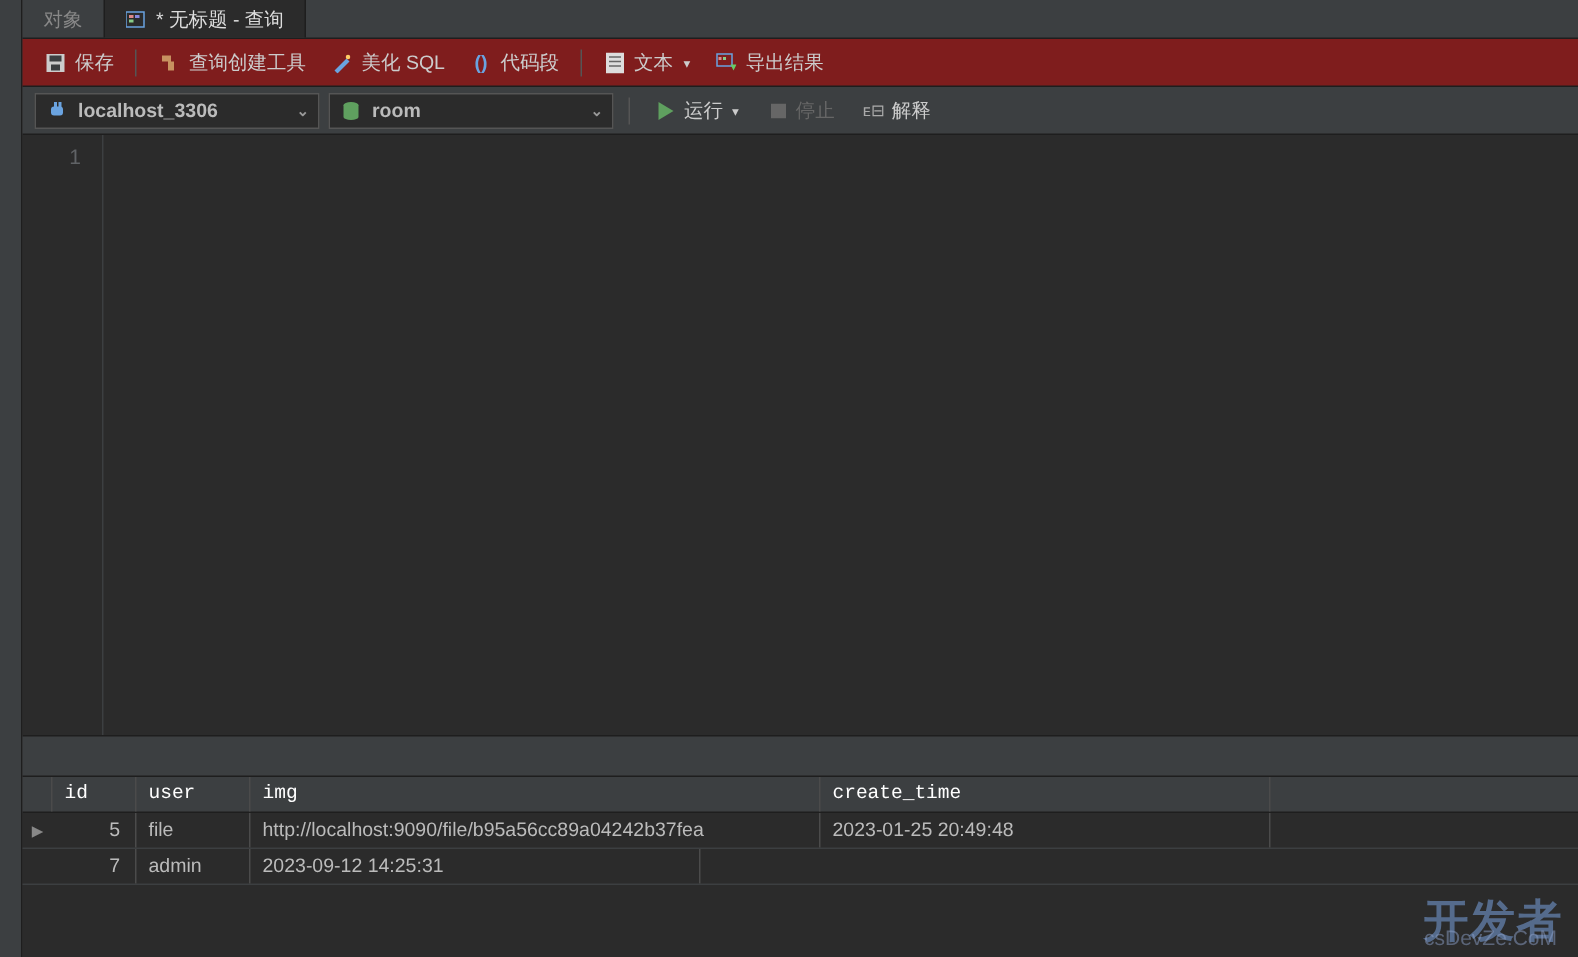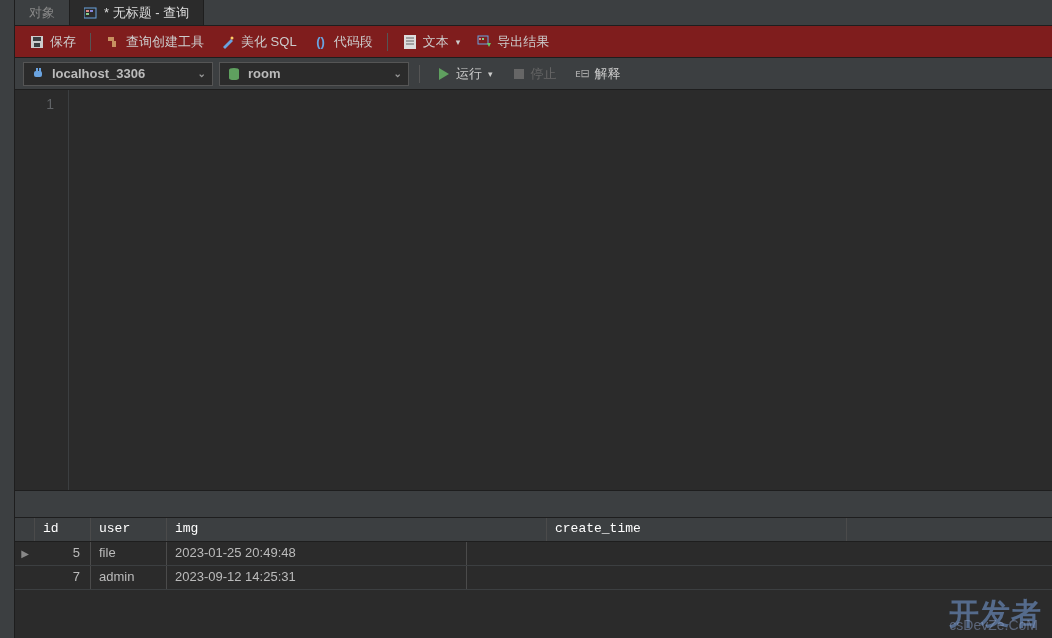--- a/index.html
+++ b/index.html
@@ -378,20 +378,21 @@
       <div class="th col-marker"></div>
       <div class="th col-id">id</div>
       <div class="th col-user">user</div>
       <div class="th col-img">img</div>
       <div class="th col-ct">create_time</div>
     </div>
     <div class="table-row">
       <div class="row-marker">▶</div>
       <div class="td col-id">5</div>
       <div class="td col-user">file</div>
+      <div class="td col-img">http://localhost:9090/file/b95a56cc89a04242b37fea</div>
       <div class="td col-ct">2023-01-25 20:49:48</div>
     </div>
     <div class="table-row">
       <div class="row-marker"></div>
       <div class="td col-id">7</div>
       <div class="td col-user">admin</div>
       <div class="td col-ct">2023-09-12 14:25:31</div>
     </div>
   </div>
   <div class="bottom-spacer"></div>

